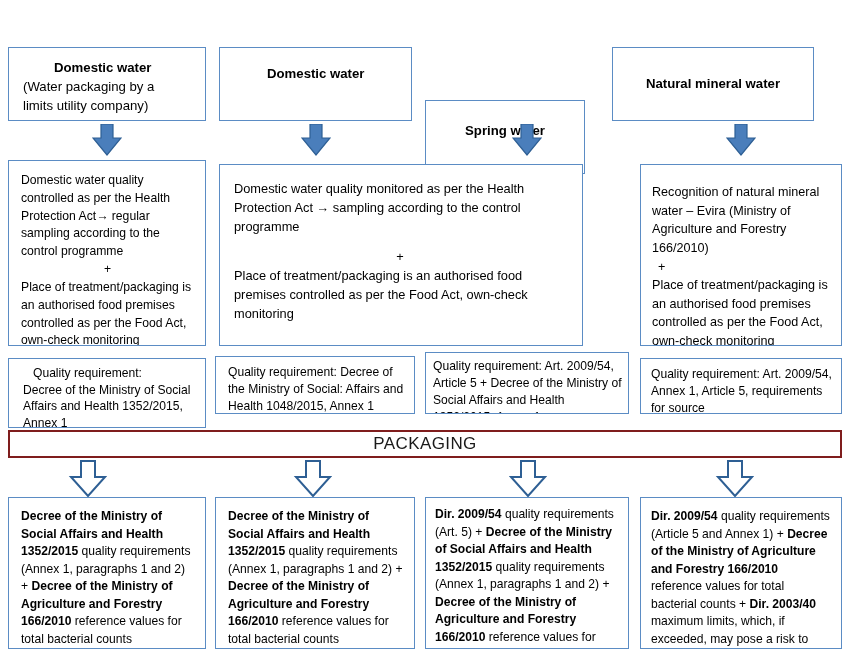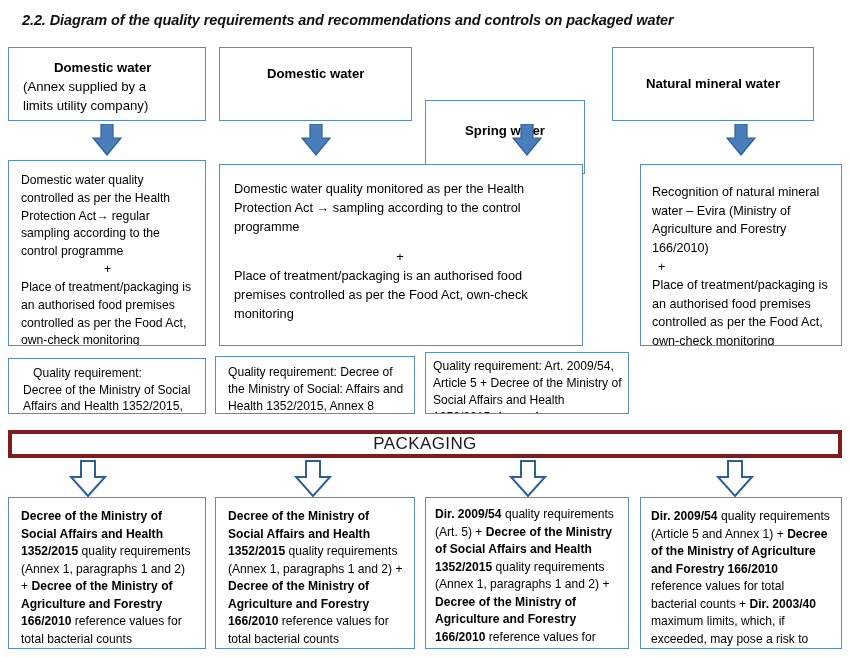--- a/index.html
+++ b/index.html
@@ -41,21 +41,21 @@
   
   .hdr { font-size: 13.2px; line-height: 1.45; }
   .hdr.center { display: flex; align-items: center; justify-content: center; text-align: center; font-weight: bold; }
 
   .pad-left { padding-left: 14px; }
 
   
   .packaging {
     position: absolute;
     left: 8px; top: 430px; width: 834px; height: 28px;
-    border: 4px solid #7f1d1d;
+    border: 2px solid #7f1d1d;
     background: #ffffff;
     display: flex; align-items: center; justify-content: center;
     font-size: 17px;
     letter-spacing: 0.4px;
     color: #1a1a1a;
   }
 
   
   .arrow-solid { position: absolute; width: 30px; height: 32px; }
   
@@ -66,25 +66,24 @@
 
   .b { font-weight: bold; padding-left: 31px; }
   .blk { display: block; }
   .spacer { display: block; height: 10px; }
 </style>
 </head>
 <body>
 
 <div id="canvas">
 
-  <div class="title">2.2. Diagram of the quality requirements and recommendations and controls on packaged water</div>
 
   <div class="box hdr" style="left:8px; top:47px; width:198px; height:74px; padding-left:14px; padding-top:10px;">
     <span class="b blk">Domestic water</span>
-    <span class="blk">(Annex supplied by a</span>
+    <span class="blk">(Water packaging by a</span>
     <span class="blk">limits utility company)</span>
   </div>
 
   <div class="box hdr" style="left:219px; top:47px; width:193px; height:74px; padding-left:16px; padding-top:16px;">
     <span class="b blk">Domestic water</span>
   </div>
 
   <div class="box hdr center" style="left:425px; top:52px; width:160px; height:74px; padding-bottom:20px;margin-top:48px;">
     <span>Spring water</span>
   </div>
@@ -126,33 +125,36 @@
     <span class="blk plus-line">+</span>
     <span class="blk">Place of treatment/packaging is an authorised food premises controlled as per the Food Act, own-check monitoring</span>
   </div>
 
   <div class="box" style="left:640px; top:164px; width:202px; height:182px; padding:18px 10px 8px 11px; font-size:12.6px; line-height:1.48;">
     <span class="blk">Recognition of natural mineral water – Evira (Ministry of Agriculture and Forestry 166/2010)</span>
     <span class="blk indent-plus">+</span>
     <span class="blk">Place of treatment/packaging is an authorised food premises controlled as per the Food Act, own-check monitoring</span>
   </div>
 
-  <div class="box" style="left:8px; top:358px; width:198px; height:56px; padding:6px 8px 8px 10px; font-size:12.1px; line-height:1.38;">
+  <div class="box" style="left:8px; top:358px; width:198px; height:70px; padding:6px 8px 8px 10px; font-size:12.1px; line-height:1.38;">
     <span class="blk pad-left">Quality requirement:</span>
     <span class="blk" style="padding-left:4px;">Decree of the Ministry of Social Affairs and Health 1352/2015, Annex 1</span>
   </div>
 
   <div class="box" style="left:215px; top:356px; width:200px; height:58px; padding:7px 8px 4px 12px; font-size:12.1px; line-height:1.42;">
-    <span class="blk">Quality requirement: Decree of the Ministry of Social: Affairs and Health 1352/2015, Annex 8</span>
+    <span class="blk">Quality requirement: Decree of the Ministry of Social: Affairs and Health 1048/2015, Annex 1</span>
   </div>
 
   <div class="box" style="left:425px; top:352px; width:204px; height:62px; padding:5px 6px 4px 7px; font-size:12.1px; line-height:1.4;">
     <span class="blk">Quality requirement: Art. 2009/54, Article 5 + Decree of the Ministry of Social Affairs and Health 1352/2015, Annex 1</span>
   </div>
 
+  <div class="box" style="left:640px; top:358px; width:202px; height:56px; padding:7px 8px 4px 10px; font-size:12.1px; line-height:1.42;">
+    <span class="blk">Quality requirement: Art. 2009/54, Annex 1, Article 5, requirements for source</span>
+  </div>
 
   <div class="packaging">
     <span>PACKAGING</span>
   </div>
 
   <div class="arrow-hollow" style="left:68px; top:459px;">
     <svg width="40" height="40" viewBox="0 0 40 40">
       <polygon points="13,2 27,2 27,18 37,18 20,37 3,18 13,18" fill="#ffffff" stroke="#2e5f94" stroke-width="2"></polygon>
     </svg>
   </div>

